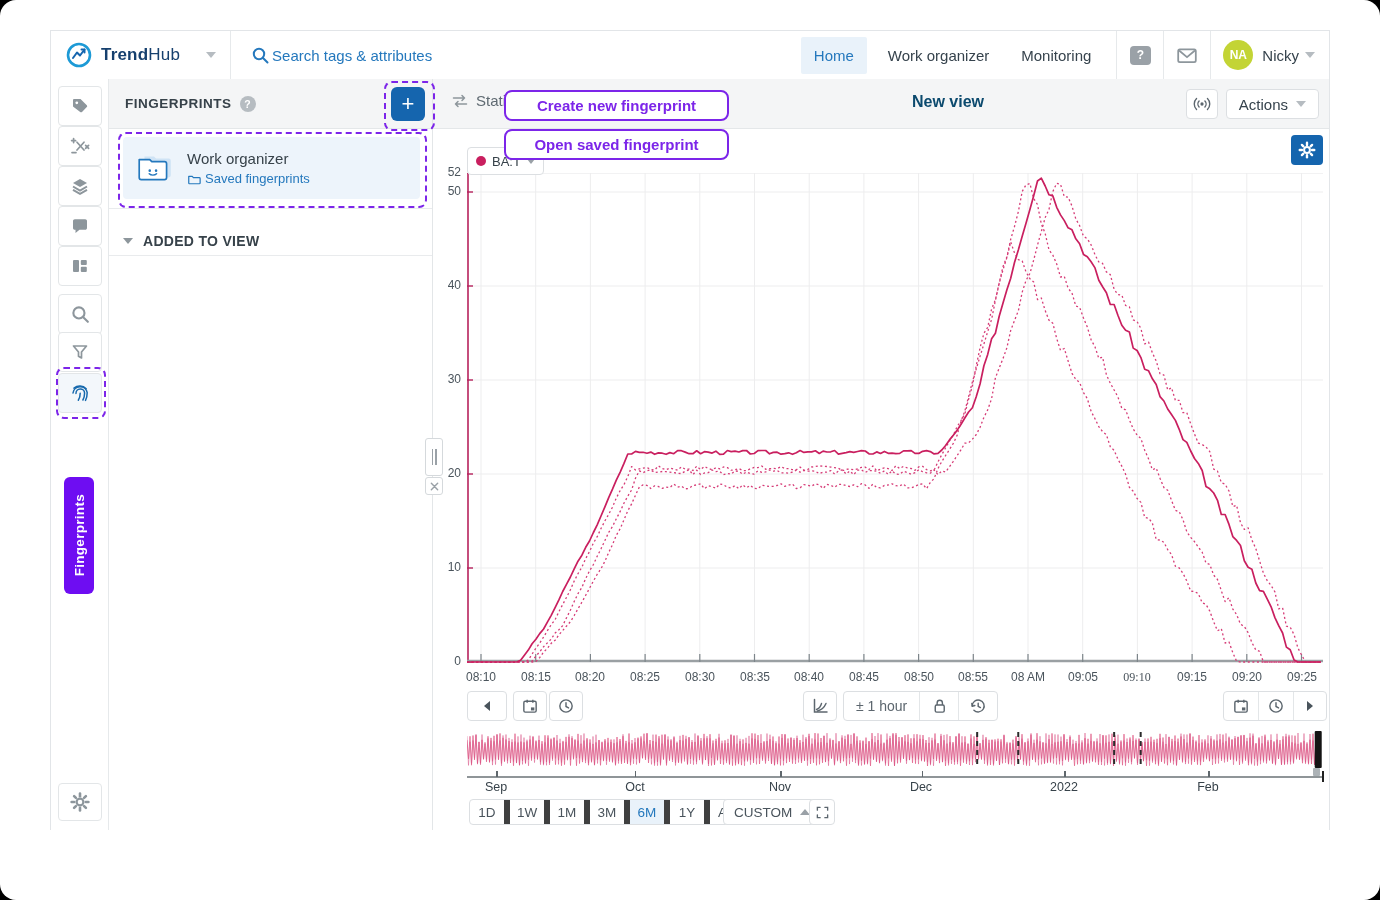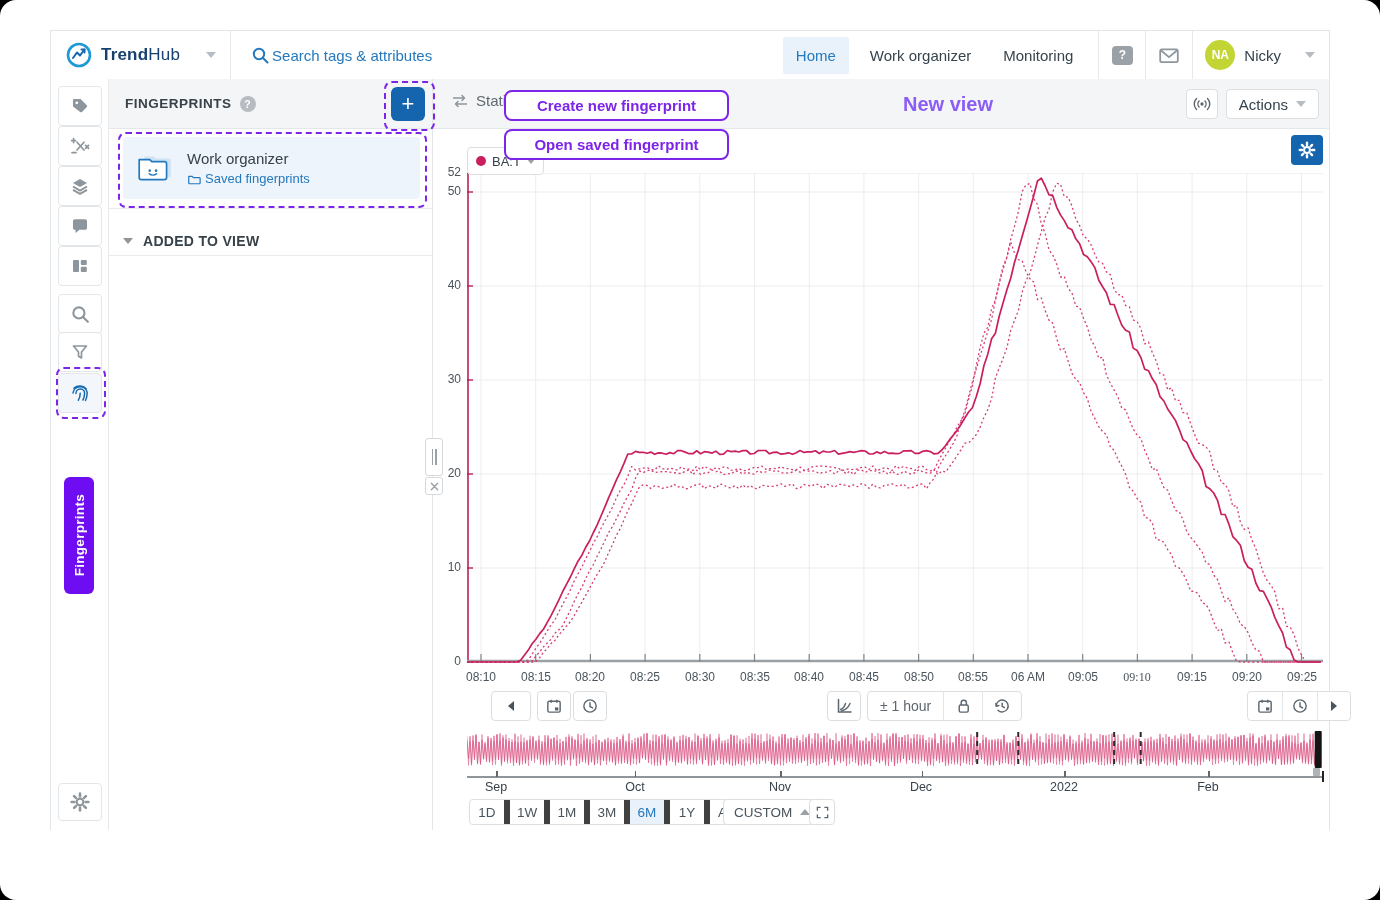--- a/index.html
+++ b/index.html
@@ -16,21 +16,21 @@
   .nav-divider{width:1px;height:48px;background:#e6e9eb;}
   .search-wrap{display:flex;align-items:center;padding-left:20px;flex:0 0 auto;}
   .search-wrap input{border:none;outline:none;font-size:15px;color:#2478bd;width:420px;font-family:"Liberation Sans",sans-serif;background:transparent;}
   .search-wrap input::placeholder{color:#2478bd;opacity:1;}
   .nav-right{margin-left:auto;display:flex;align-items:center;padding-right:14px;}
   .nav-tab{font-size:15px;color:#36434d;padding:10px 13px;cursor:pointer;}
   .nav-tab.active{background:#e9f2fa;color:#2478bd;border-radius:2px;}
   .icon-btn-plain{display:flex;align-items:center;justify-content:center;width:46px;height:48px;}
   .help-badge{width:21px;height:19px;background:#9aa1a7;border-radius:4px;color:#fff;font-size:12px;font-weight:700;display:flex;align-items:center;justify-content:center;}
   .avatar{width:30px;height:30px;border-radius:50%;background:#c3d435;color:#fff;font-size:12px;font-weight:700;display:flex;align-items:center;justify-content:center;}
-  .user-name{font-size:15px;color:#36434d;margin:0 24px 0 9px;}
+  .user-name{font-size:15px;color:#36434d;margin:0 6px 0 9px;}
   
   .rail{position:absolute;left:0;top:48px;width:58px;height:751px;background:#fff;border-right:1px solid #e6e9eb;box-sizing:border-box;}
   .rail-btn{position:absolute;left:7px;width:44px;height:40px;background:#fff;border:1px solid #e3e6e8;border-radius:4px;display:flex;align-items:center;justify-content:center;color:#8d969c;box-sizing:border-box;}
   .vtab{position:absolute;left:13px;top:398px;width:30px;height:117px;background:#6e0df2;border-radius:6px;color:#fff;display:flex;align-items:center;justify-content:center;}
   .vtab span{writing-mode:vertical-rl;transform:rotate(180deg);font-size:13.5px;font-weight:600;letter-spacing:.3px;}
   
   .panel{position:absolute;left:58px;top:48px;width:324px;height:751px;background:#fff;border-right:1px solid #e3e6e8;box-sizing:border-box;}
   .panel-header{position:absolute;left:0;top:0;width:100%;height:50px;background:#f4f5f6;border-bottom:1px solid #e4e7e9;display:flex;align-items:center;box-sizing:border-box;}
   .panel-title{font-size:13.5px;font-weight:700;color:#37424a;letter-spacing:.5px;margin-left:16px;}
   .qcircle{width:16px;height:16px;border-radius:50%;background:#b6bcc1;color:#fff;font-size:10.5px;font-weight:700;display:flex;align-items:center;justify-content:center;margin-left:8px;}
@@ -40,35 +40,35 @@
   .fp-title{font-size:15px;color:#37424a;}
   .fp-sub{display:flex;align-items:center;gap:4px;font-size:13px;color:#2478bd;}
   .panel-divider{position:absolute;left:0;width:100%;height:1px;background:#e9ebed;}
   .section-row{position:absolute;left:0;top:147px;width:100%;height:30px;display:flex;align-items:center;border-bottom:1px solid #e9ebed;box-sizing:border-box;}
   .tri-down{width:0;height:0;border-left:5px solid transparent;border-right:5px solid transparent;border-top:6px solid #8d969c;margin:0 10px 0 14px;}
   .section-title{font-size:14px;font-weight:700;color:#37424a;letter-spacing:.3px;}
   
   .main{position:absolute;left:382px;top:48px;width:896px;height:751px;background:#fff;}
   .main-header{position:absolute;left:0;top:0;width:100%;height:50px;background:#f4f5f6;border-bottom:1px solid #e4e7e9;box-sizing:border-box;}
   .stats-btn{position:absolute;left:18px;top:13px;display:flex;align-items:center;gap:7px;color:#5f6a72;font-size:15px;}
-  .view-title{position:absolute;left:415px;top:14px;width:200px;text-align:center;font-size:20px;font-weight:700;color:#8b5cf6;}
+  .view-title{position:absolute;left:415px;top:14px;width:200px;text-align:center;font-size:16px;font-weight:700;color:#0c4a6e;}
   .hdr-right{position:absolute;right:10px;top:10px;display:flex;gap:8px;}
   .card{background:#fff;border:1px solid #dcdfe2;border-radius:4px;display:flex;align-items:center;justify-content:center;color:#5c666e;box-sizing:border-box;}
   .actions-btn{height:30px;padding:0 12px;gap:8px;font-size:15px;color:#36434d;}
   .live-btn{width:32px;height:30px;}
   .legend-chip{position:absolute;left:34px;top:68px;height:26px;background:#fff;border:1px solid #dcdfe2;border-radius:4px;display:flex;align-items:center;gap:6px;padding:0 8px;z-index:5;}
   .legend-dot{width:10px;height:10px;border-radius:50%;background:#c91f5f;}
   .legend-label{font-size:13px;color:#37424a;}
   .chip-caret{width:0;height:0;border-left:4px solid transparent;border-right:4px solid transparent;border-top:5px solid #9aa1a7;}
   .gear-btn{position:absolute;left:858px;top:56px;width:32px;height:30px;background:#1565ae;border-radius:4px;display:flex;align-items:center;justify-content:center;z-index:5;}
   .ylab{position:absolute;width:26px;text-align:right;font-size:12px;color:#4a545c;}
   .xlab{position:absolute;width:44px;text-align:center;font-size:12px;color:#4a545c;top:591px;}
   .mlab{position:absolute;width:44px;text-align:center;font-size:12.5px;color:#37424a;top:701px;}
   
-  .ctl{position:absolute;top:612px;height:30px;margin-left:24px;}
+  .ctl{position:absolute;top:612px;height:30px;}
   .paddle-l{width:0;height:0;border-top:5px solid transparent;border-bottom:5px solid transparent;border-right:6px solid #4a545c;}
   .paddle-r{width:0;height:0;border-top:5px solid transparent;border-bottom:5px solid transparent;border-left:6px solid #4a545c;}
   .btn-group{display:flex;background:#fff;border:1px solid #dcdfe2;border-radius:4px;box-sizing:border-box;height:30px;}
   .btn-group>div{display:flex;align-items:center;justify-content:center;color:#5c666e;border-left:1px solid #e3e6e8;}
   .btn-group>div:first-child{border-left:none;}
   .offset-label{font-size:14px;color:#36434d;padding:0 12px;}
   
   .tl-axis{position:absolute;left:34px;top:697px;width:856px;height:2px;background:#8f9598;}
   .range-group{position:absolute;left:36px;top:720px;display:flex;height:26px;background:#fff;border:1px solid #dcdfe2;border-radius:4px;box-sizing:border-box;overflow:hidden;}
   .range-group>div{width:34px;display:flex;align-items:center;justify-content:center;font-size:13.5px;color:#4a545c;border-left:6px solid #404040;}
@@ -362,21 +362,21 @@
     <span class="xlab" style="left:26px;">08:10</span>
     <span class="xlab" style="left:81px;">08:15</span>
     <span class="xlab" style="left:135px;">08:20</span>
     <span class="xlab" style="left:190px;">08:25</span>
     <span class="xlab" style="left:245px;">08:30</span>
     <span class="xlab" style="left:300px;">08:35</span>
     <span class="xlab" style="left:354px;">08:40</span>
     <span class="xlab" style="left:409px;">08:45</span>
     <span class="xlab" style="left:464px;">08:50</span>
     <span class="xlab" style="left:518px;">08:55</span>
-    <span class="xlab" style="left:573px;">06 AM</span>
+    <span class="xlab" style="left:573px;">08 AM</span>
     <span class="xlab" style="left:628px;">09:05</span>
     <span class="xlab" style="left:682px;font-family:Liberation Serif, serif;">09:10</span>
     <span class="xlab" style="left:737px;">09:15</span>
     <span class="xlab" style="left:792px;">09:20</span>
     <span class="xlab" style="left:847px;">09:25</span>
 
     <div class="ctl card" style="left:34px;width:40px;">
           <span class="paddle-l"></span>
         </div>
     <div class="ctl card" style="left:80px;width:34px;">

